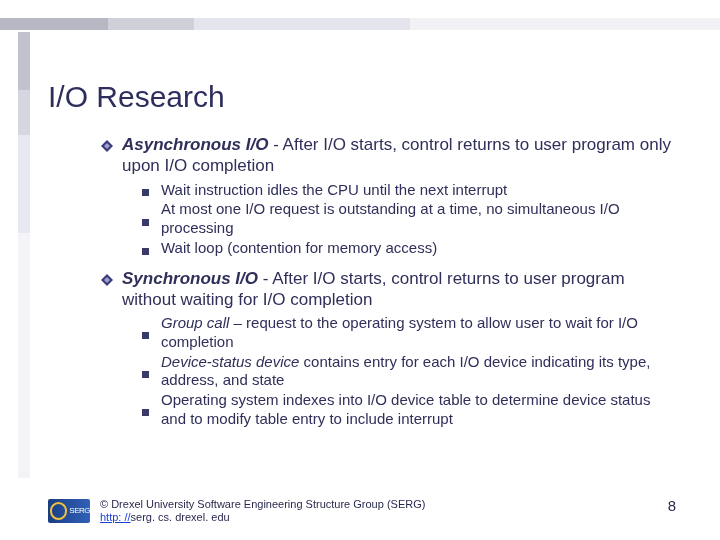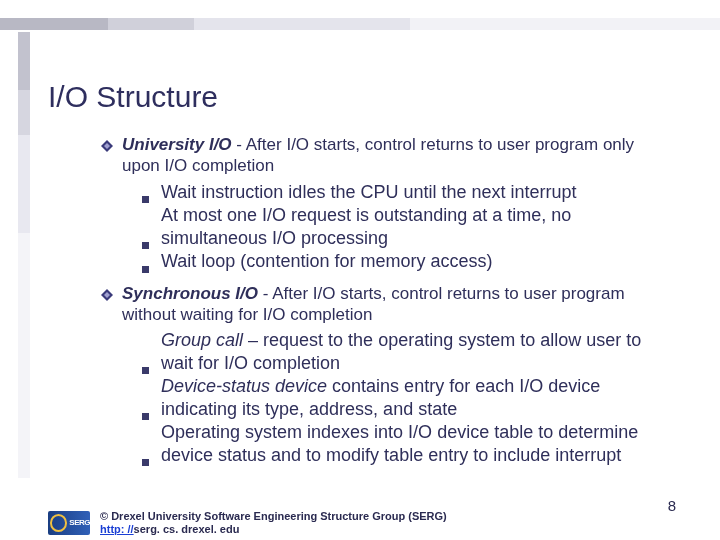--- a/index.html
+++ b/index.html
@@ -17,24 +17,24 @@
   .sidestripe .vseg4 { flex: 1; background: #f4f4f8; }
   .title { font-size: 30px; color: #2e2e5e; font-weight: 400; margin: 40px 0 20px 0; position: relative; z-index: 2; }
   .content { margin-left: 52px; position: relative; z-index: 2; }
   .l1 { display: flex; align-items: flex-start; margin-bottom: 4px; font-size: 17px; line-height: 1.25; }
   .l1 .bullet-dia { flex: 0 0 14px; margin-top: 5px; margin-right: 8px; }
   .l1 .bullet-dia svg { display: block; }
   .l1 .txt { flex: 1; }
   .bi { font-weight: bold; font-style: italic; }
   .it { font-style: italic; }
   .l2wrap { margin: 2px 0 10px 42px; }
-  .l2 { display: flex; align-items: flex-end; font-size: 18px; line-height: 1.25; margin-bottom: 1px; }
+  .l2 { display: flex; align-items: center; font-size: 15px; line-height: 1.25; margin-bottom: 1px; }
   .l2 .sq { flex: 0 0 7px; height: 7px; background: #3a3a6a; margin-top: 6px; margin-right: 12px; }
   .l2 .txt { flex: 1; }
-  .footer { position: absolute; bottom: 4px; left: 48px; right: 48px; display: flex; align-items: center; font-size: 11px; font-weight: bold; color: #2a2a50; }
+  .footer { position: absolute; bottom: 16px; left: 48px; right: 48px; display: flex; align-items: center; font-size: 11px; font-weight: normal; color: #2a2a50; }
   .footer .logo { width: 42px; height: 24px; background: linear-gradient(90deg, #1a3e82 0%, #3060b8 100%); border-radius: 2px; margin-right: 10px; position: relative; display: flex; align-items: center; justify-content: flex-start; }
   .footer .logo .c { width: 18px; height: 18px; border: 2px solid #f0c040; border-radius: 50%; margin-left: 2px; position: relative; }
   .footer .logo .t { color: #fff; font-size: 8px; letter-spacing: -0.5px; margin-left: 2px; }
   .footer .ftxt { flex: 1; line-height: 1.2; }
   .footer .ftxt a { color: #1a3fd4; text-decoration: underline; }
   .footer .ftxt .nolink { color: #2a2a50; text-decoration: none; }
   .pagenum { position: absolute; bottom: 26px; right: 44px; font-size: 15px; color: #2a2a50; }
 </style>
 </head>
 <body>
@@ -46,33 +46,33 @@
       <div class="seg3"></div>
       <div class="seg4"></div>
   </div>
   <div class="sidestripe">
     <div class="vseg1"></div>
       <div class="vseg2"></div>
       <div class="vseg3"></div>
       <div class="vseg4"></div>
   </div>
 
-  <h1 class="title">I/O Structure</h1>
+  <h1 class="title">I/O Research</h1>
 
   <div class="content">
 
     <div class="l1">
       <span class="bullet-dia">
         <svg width="14" height="14" viewBox="0 0 14 14">
             <polygon points="7,1 13,7 7,13 1,7" fill="#3a3a7a"></polygon>
             <polygon points="7,4 10,7 7,10 4,7" fill="#a0a0d0"></polygon>
           </svg>
       </span>
       <span class="txt">
-        <span class="bi">University I/O</span><span> - After I/O starts, control returns to user program only upon I/O completion</span>
+        <span class="bi">Asynchronous I/O</span><span> - After I/O starts, control returns to user program only upon I/O completion</span>
       </span>
     </div>
     <div class="l2wrap">
       <div class="l2">
         <span class="sq"></span>
         <span class="txt">Wait instruction idles the CPU until the next interrupt</span>
       </div>
       <div class="l2">
         <span class="sq"></span>
         <span class="txt">At most one I/O request is outstanding at a time, no simultaneous I/O processing</span>

